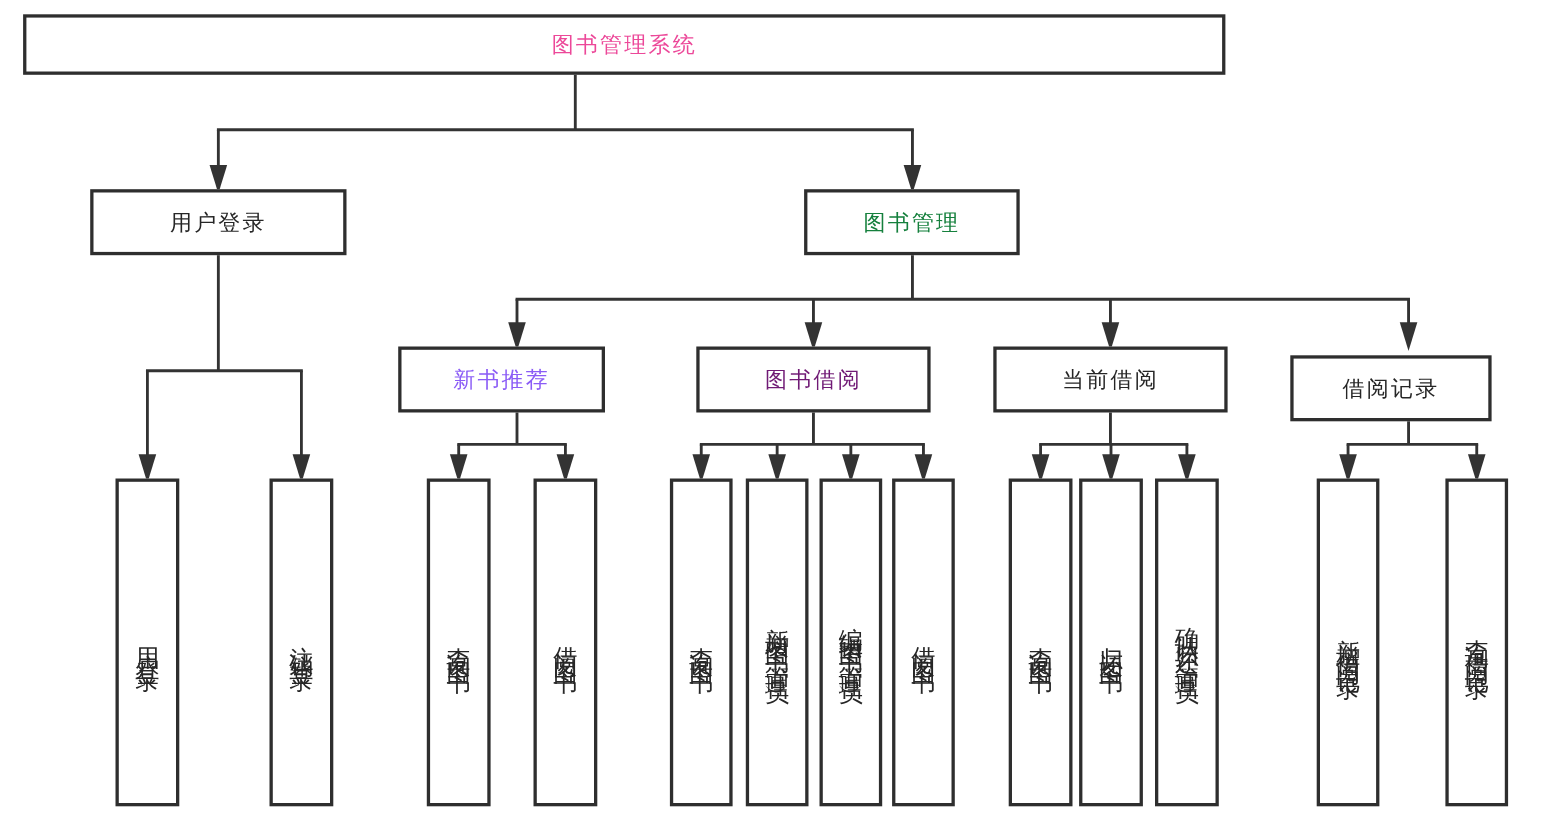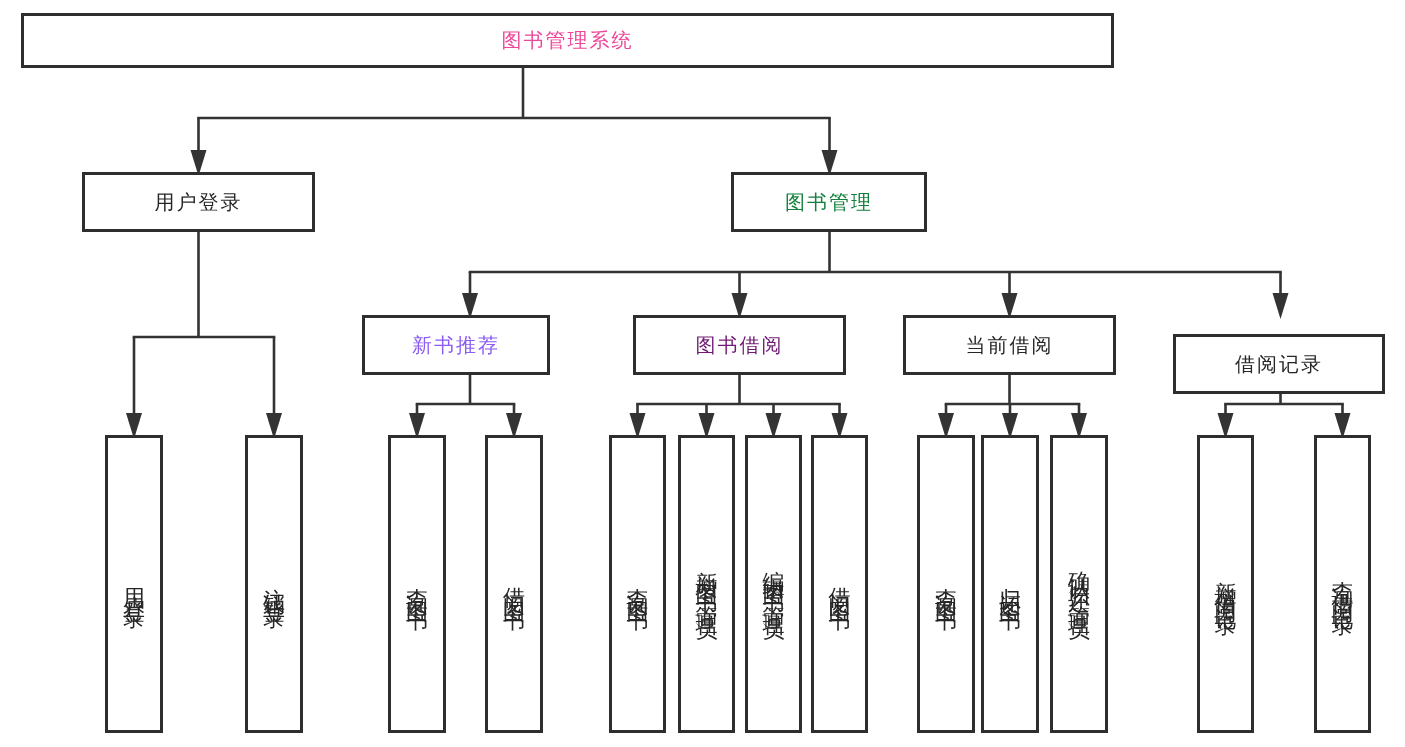--- a/index.html
+++ b/index.html
@@ -93,21 +93,21 @@
       </div>
       <div class="node h" style="left: 362px; top: 315px; width: 188px; height: 60px; border-color: rgb(46, 46, 46); color: #8b5cf6;">
         <span>新书推荐</span>
       </div>
       <div class="node h" style="left: 633px; top: 315px; width: 213px; height: 60px; border-color: rgb(46, 46, 46); color: #701a75;">
         <span>图书借阅</span>
       </div>
       <div class="node h" style="left: 903px; top: 315px; width: 213px; height: 60px; border-color: rgb(46, 46, 46); color: rgb(38, 38, 38);">
         <span>当前借阅</span>
       </div>
-      <div class="node h" style="left: 1173px; top: 334px; width: 212px; height: 60px; border-color: rgb(46, 46, 46); color: rgb(38, 38, 38);">
+      <div class="node h" style="left: 1173px; top: 323px; width: 183px; height: 60px; border-color: rgb(46, 46, 46); color: rgb(38, 38, 38);">
         <span>借阅记录</span>
       </div>
       <div class="node v" style="left: 105px; top: 435px; width: 58px; height: 298px; border-color: rgb(46, 46, 46); color: rgb(38, 38, 38);">
         <span>用户登录</span>
       </div>
       <div class="node v" style="left: 245px; top: 435px; width: 58px; height: 298px; border-color: rgb(46, 46, 46); color: rgb(38, 38, 38);">
         <span>注销登录</span>
       </div>
       <div class="node v" style="left: 388px; top: 435px; width: 58px; height: 298px; border-color: rgb(46, 46, 46); color: rgb(38, 38, 38);">
         <span>查询图书</span>

